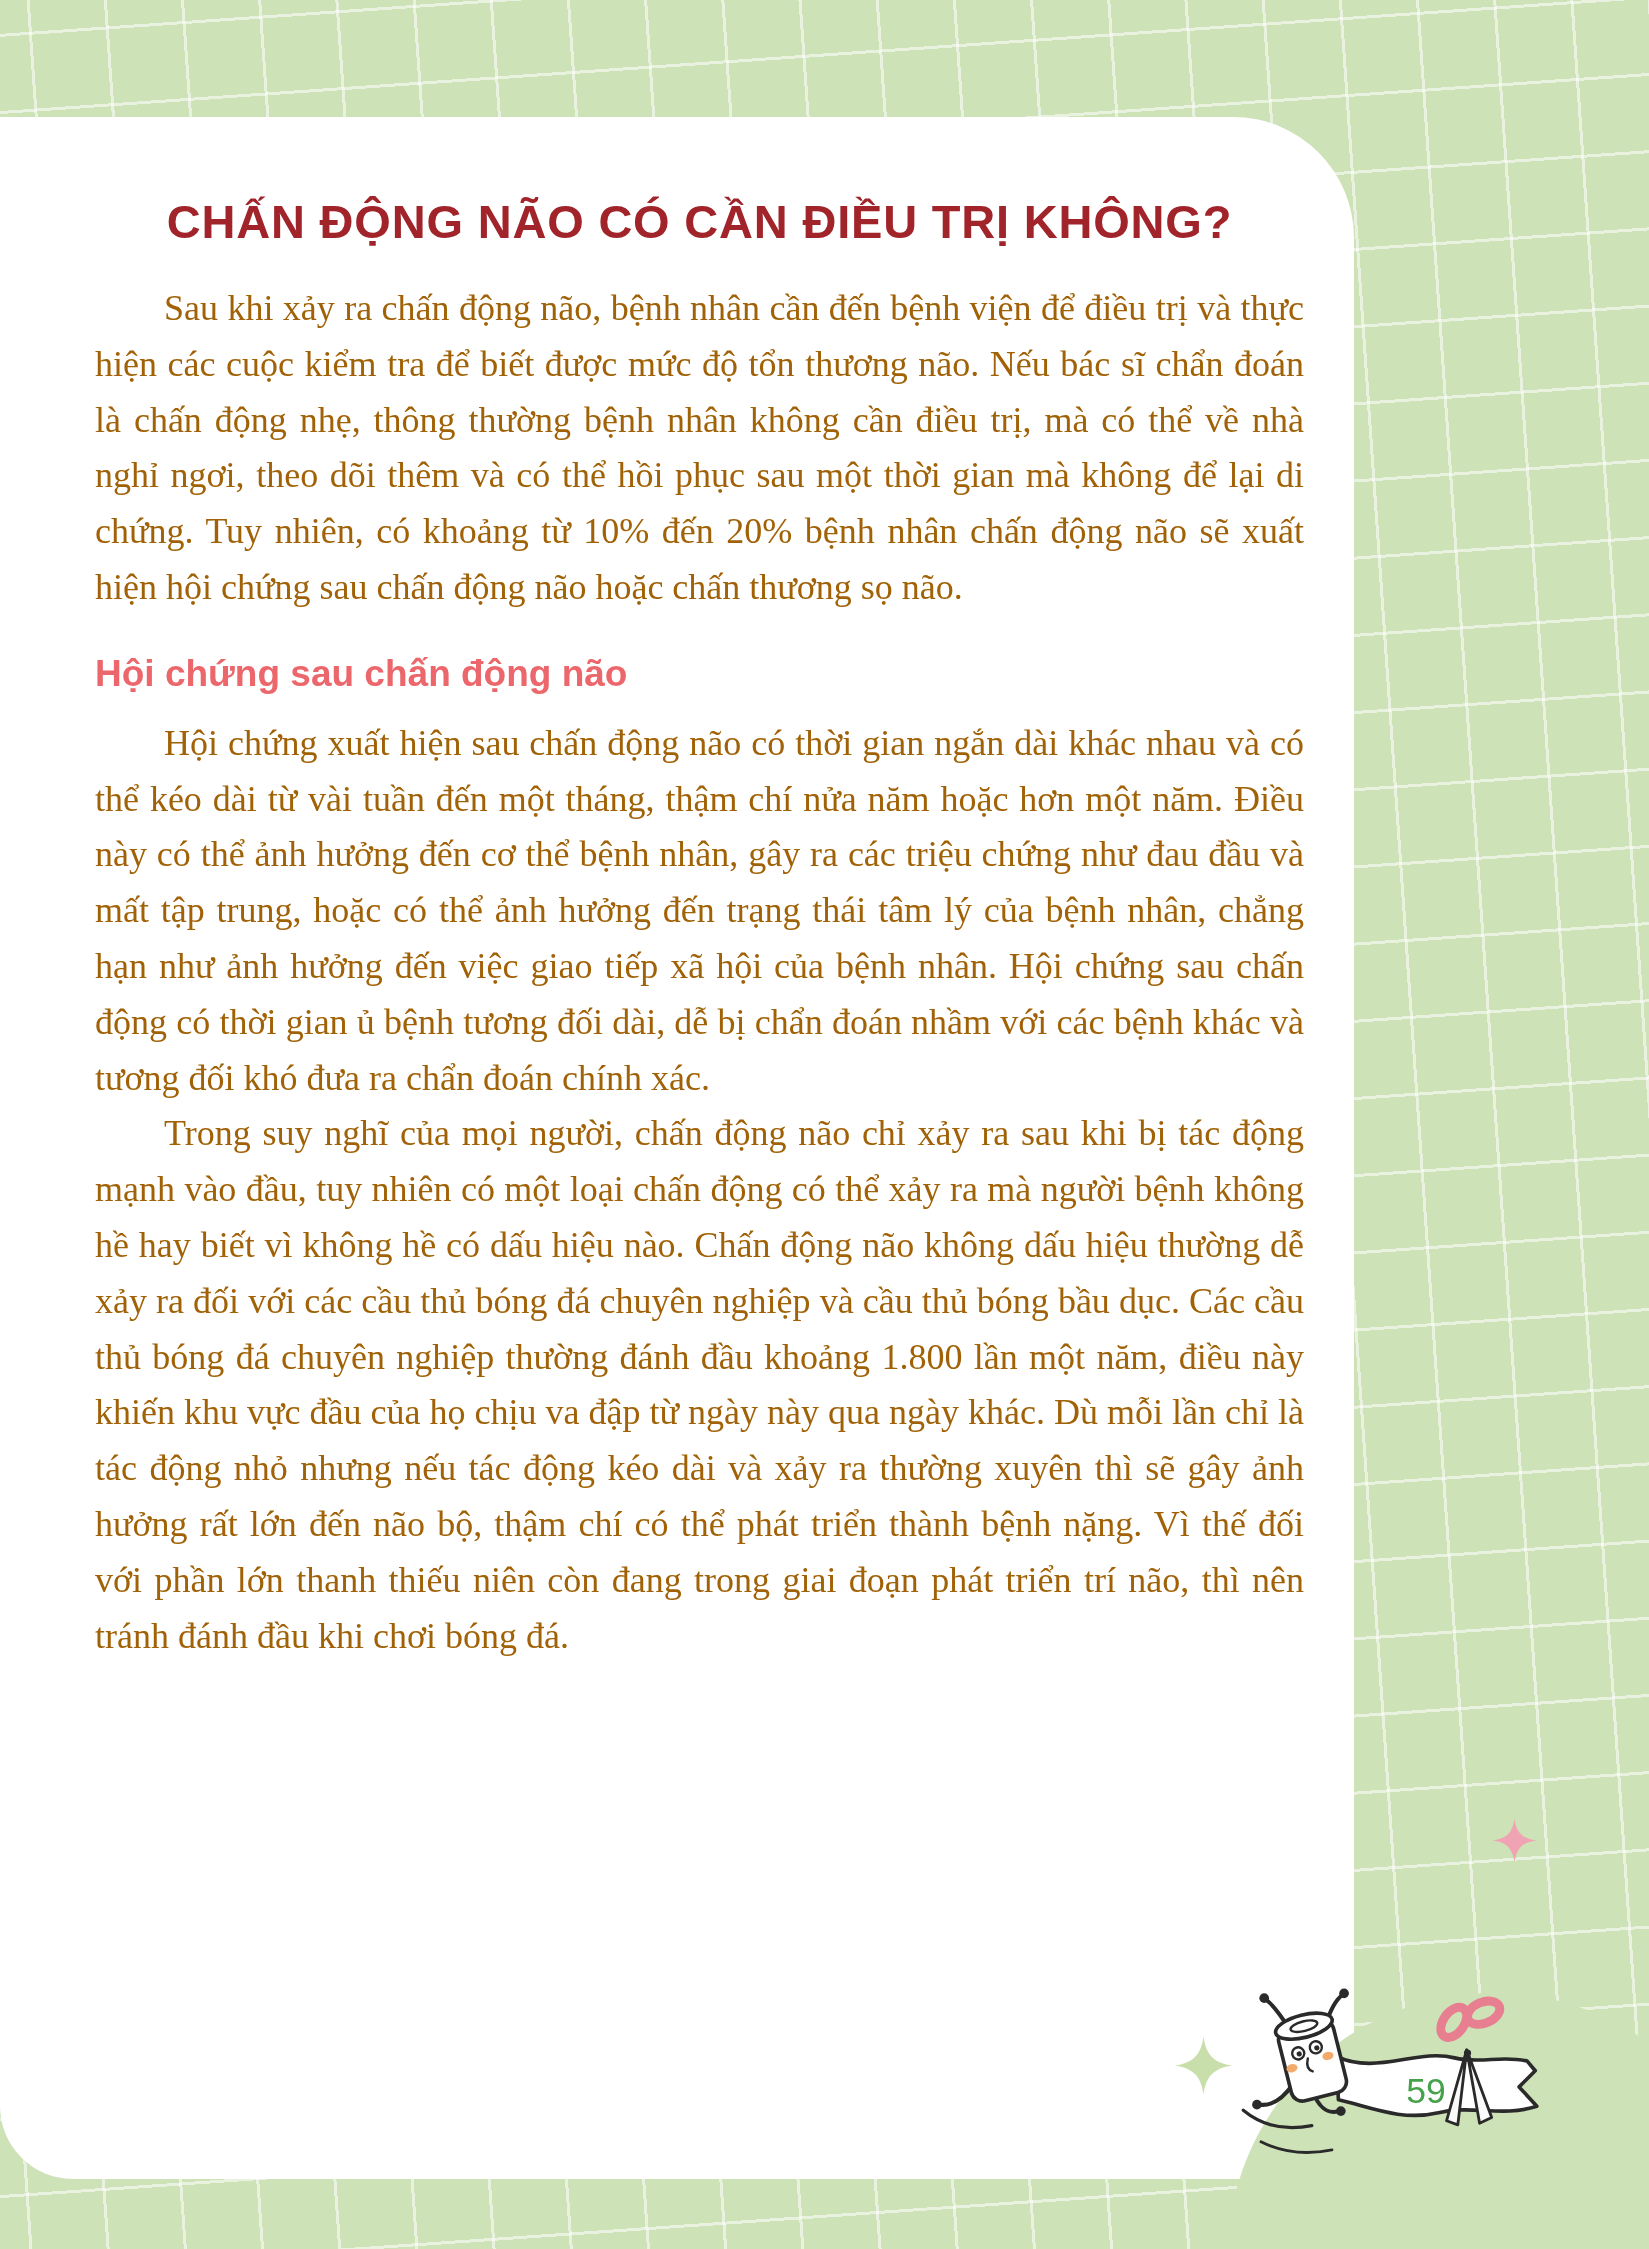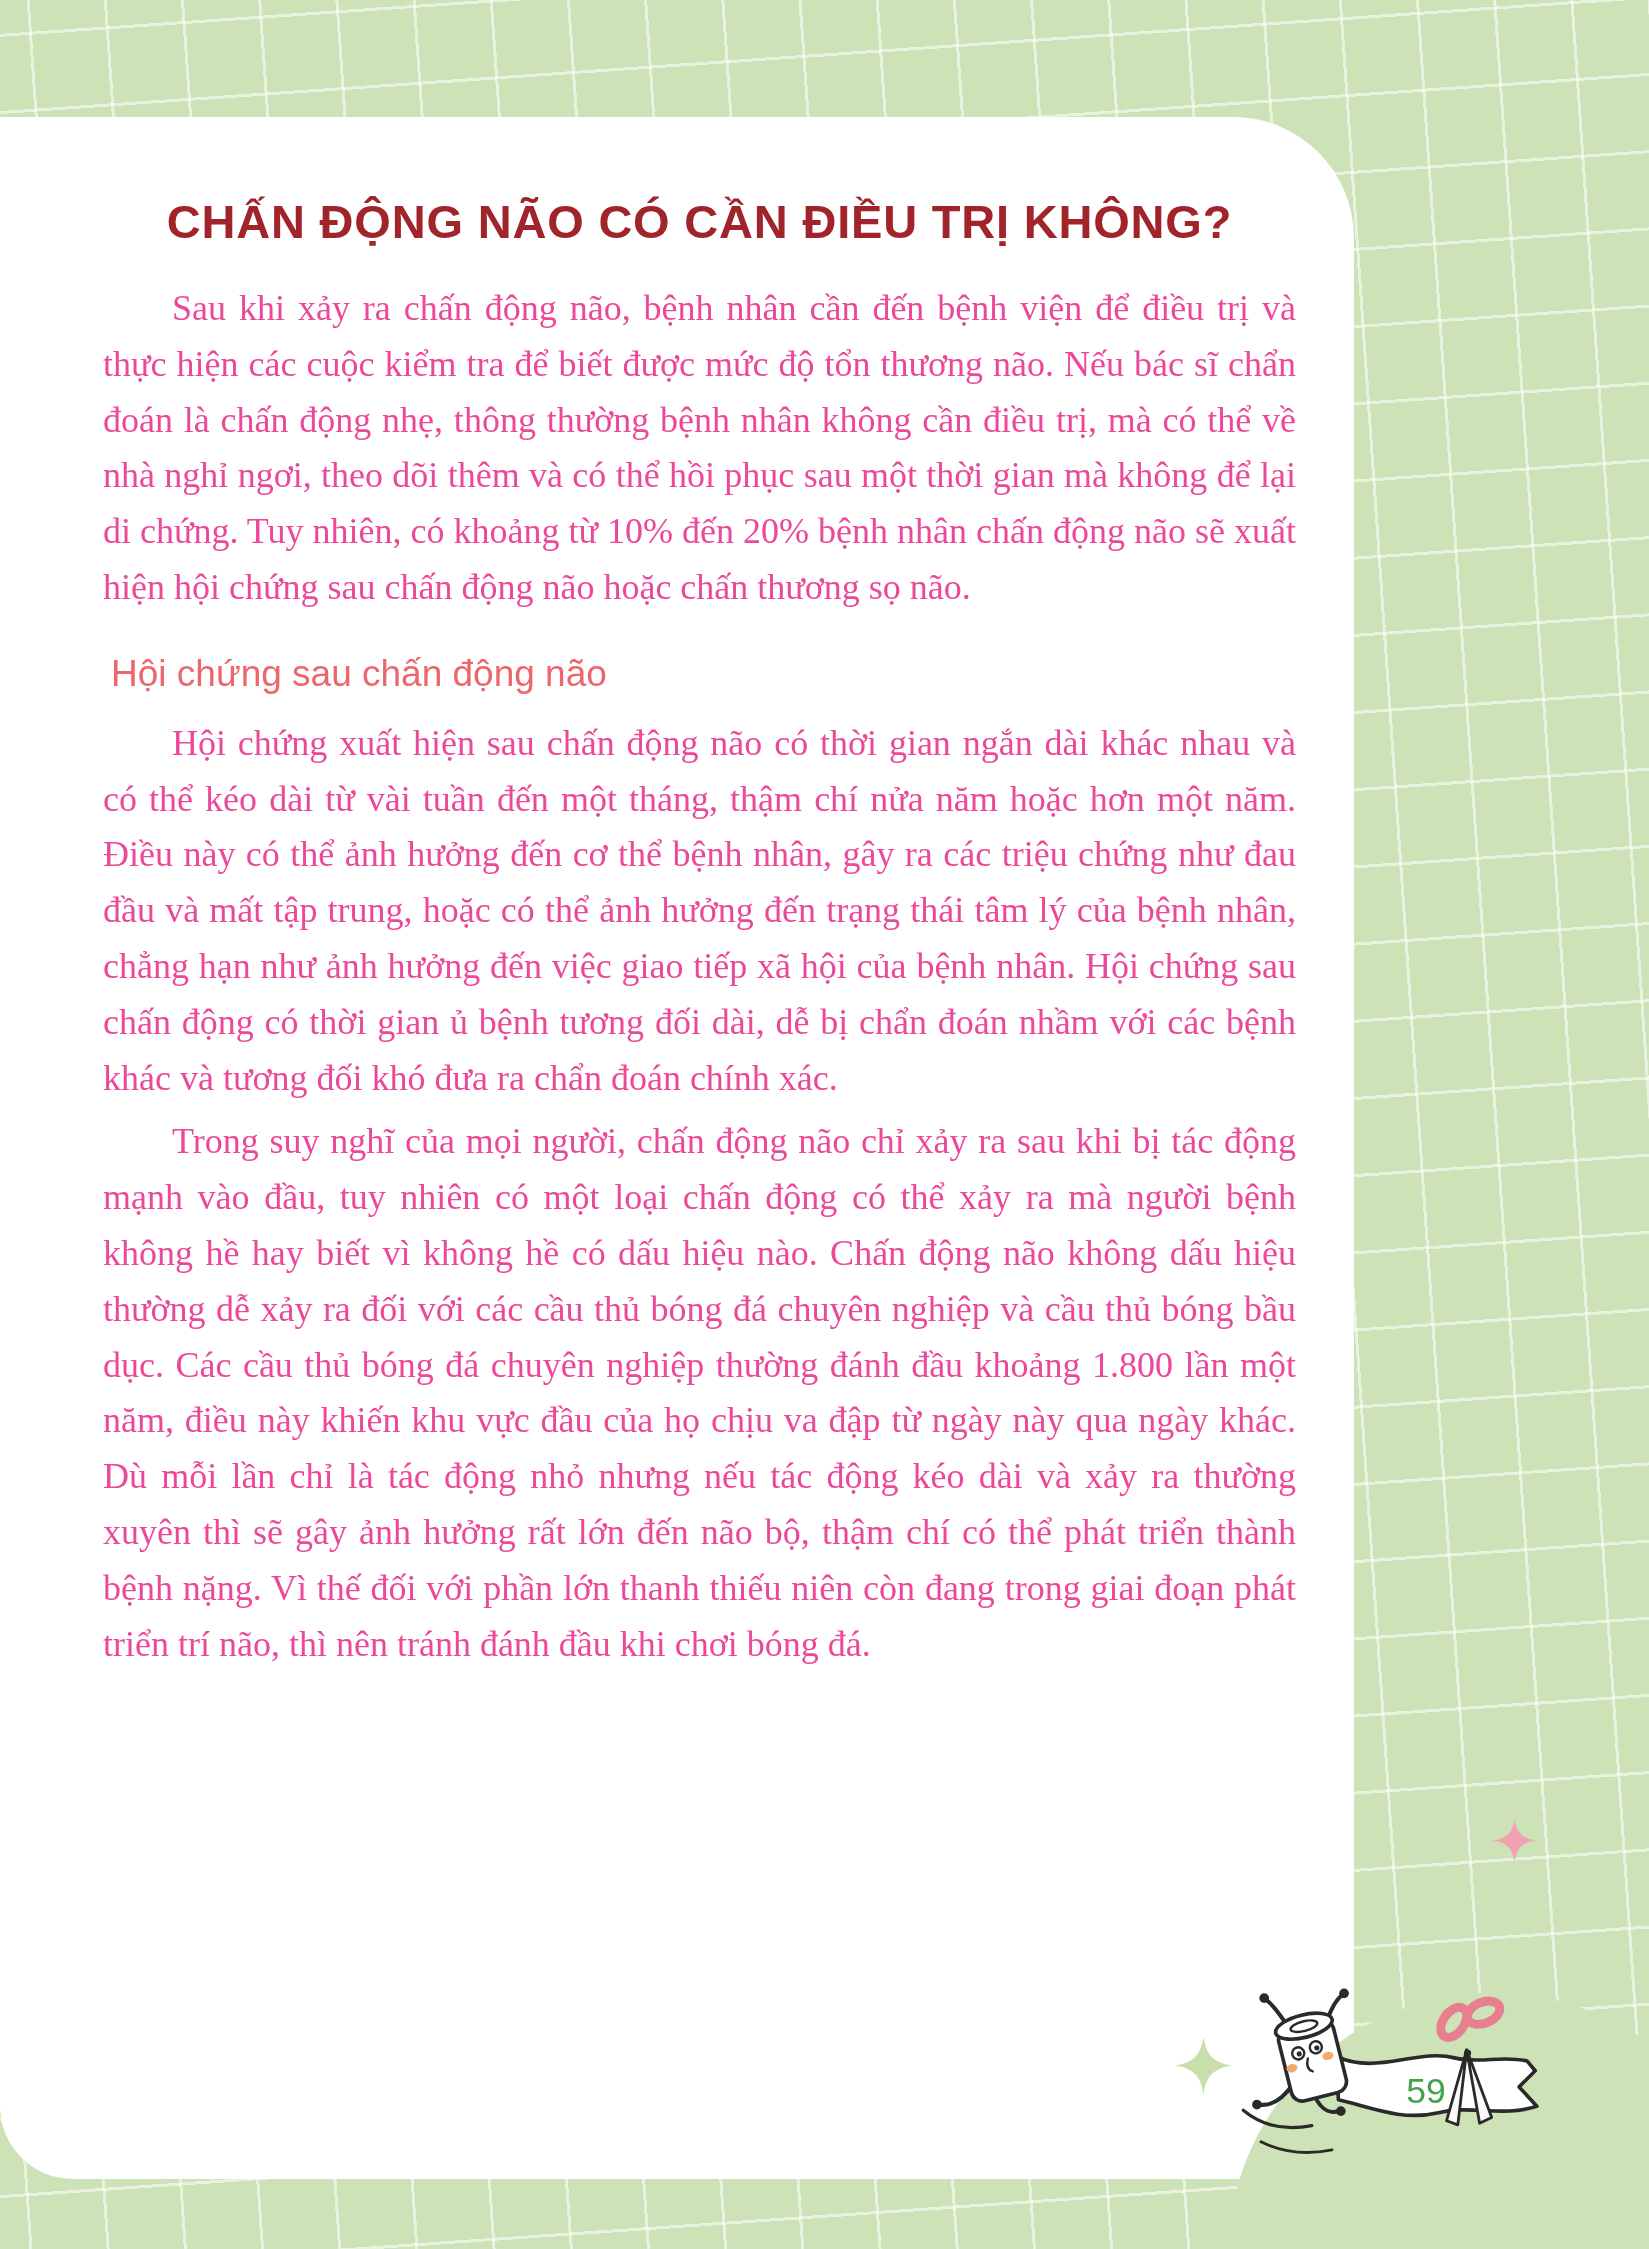--- a/index.html
+++ b/index.html
@@ -29,31 +29,31 @@
   .title{
     margin:77px 0 32px 0;
     text-align:center;
     font-family:"Liberation Sans", sans-serif;
     font-weight:800;
     font-size:47px;
     letter-spacing:0.8px;
     color:#a1242b;
   }
   .body-par{
-    margin:8px;
+    margin:0;
     font-size:36px;
     line-height:1.55;
     text-align:justify;
     text-indent:69px;
-    color:#ec4899;
+    color:#a16207;
   }
   .section-h{
-    margin:37px 0 21px 16px;
+    margin:37px 0 21px 0;
     font-family:"Liberation Sans", sans-serif;
-    font-weight:400;
+    font-weight:700;
     font-size:37px;
     color:#ec676c;
   }
   
   .blob{
     position:absolute;left:1227px;top:1993px;width:533px;height:533px;
     border-radius:50%;
     background:#cee2b7;
   }
   .illustration{

